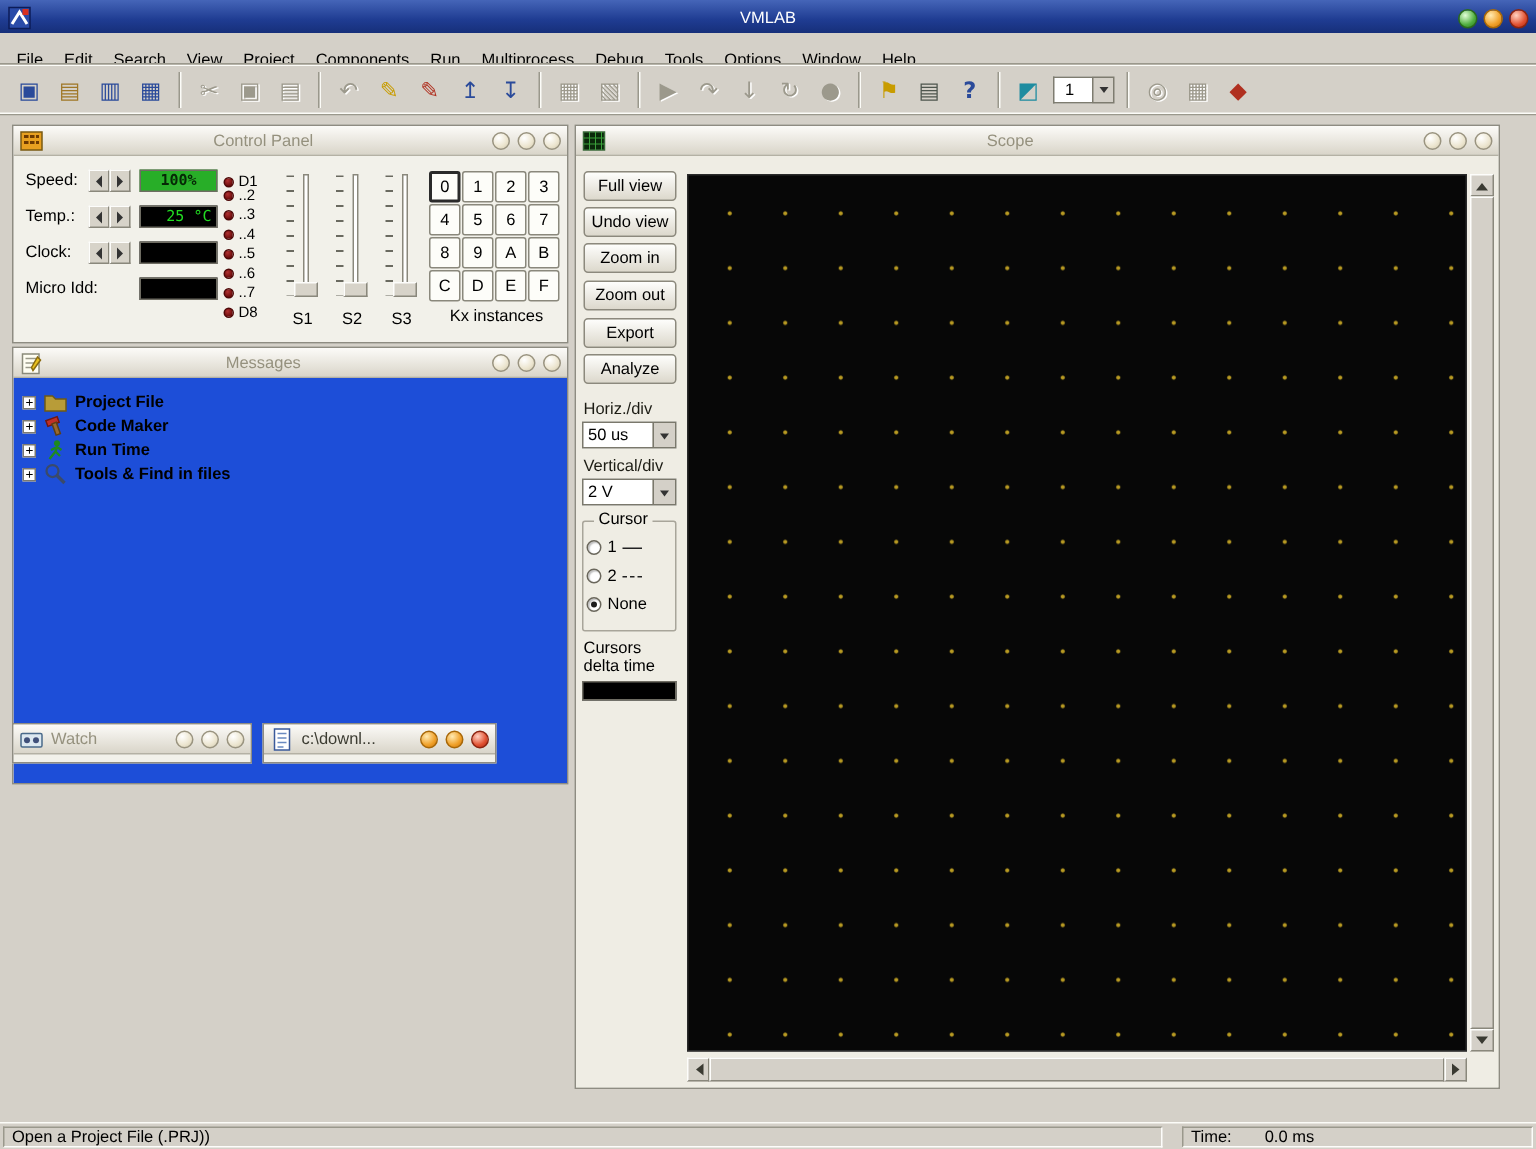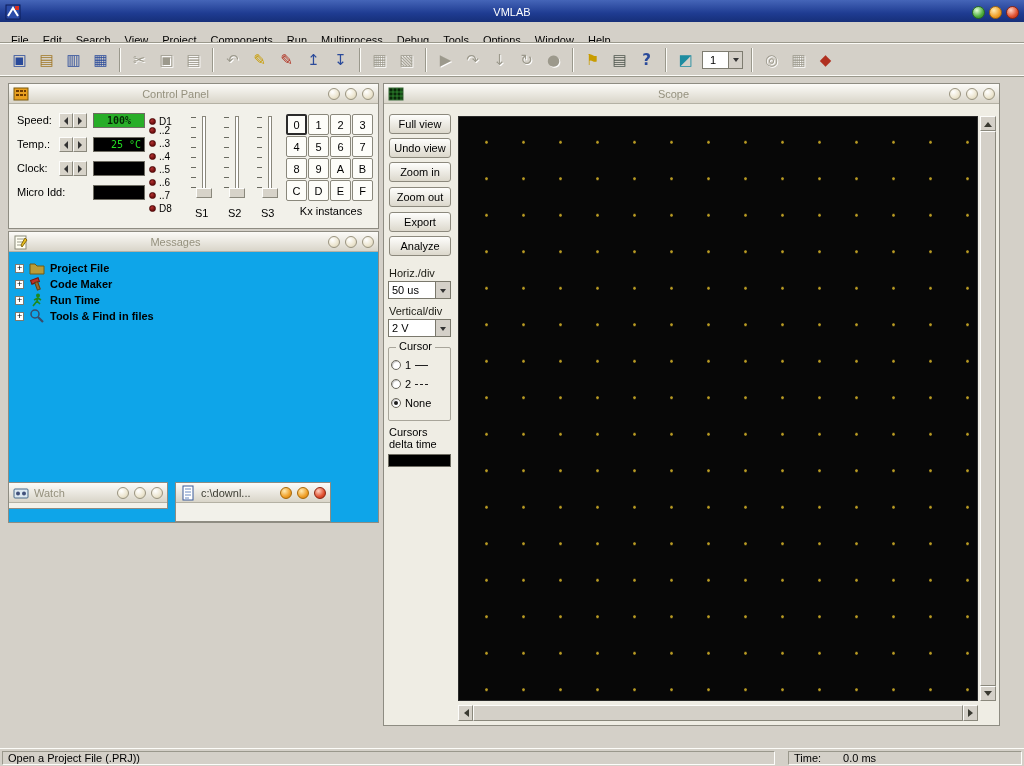--- a/index.html
+++ b/index.html
@@ -50,21 +50,21 @@
   
   .win { position:absolute; background:#f2f1ea; border:1px solid #8e8c82; overflow:hidden; }
   .win-title { height:20px; background:linear-gradient(180deg,#fcfbf8,#d9d5c9);
     border-bottom:1px solid #b4b1a4; display:flex; align-items:center; padding:0 4px; position:relative; }
   .wt-icon { width:16px; height:16px; flex:0 0 16px; }
   .wt-text { position:absolute; left:24px; right:60px; text-align:center; color:#95917e; white-space:nowrap; overflow:hidden; }
   .wt-text.left { position:static; margin-left:5px; text-align:left; flex:1; }
   .wt-text.dark { color:#3c3c32; }
   .wt-btns { margin-left:auto; display:flex; gap:5px; }
   .win-body { position:relative; height:calc(100% - 20px); }
-  .win-body.white { background:#0ea5e9; }
+  .win-body.white { background:#1d4ed8; }
 
   
   .cp-label { position:absolute; left:8px; }
   .spin2 { position:absolute; left:50px; display:flex; }
   .spin2 .sa { width:14px; height:15px; background:#d7d3c9; border:1px solid;
     border-color:#fdfdfb #8a887c #8a887c #fdfdfb; display:flex; align-items:center; justify-content:center; }
   .sa.l::before { content:""; border:4px solid transparent; border-right:4px solid #333; margin-left:-4px; }
   .sa.r::before { content:""; border:4px solid transparent; border-left:4px solid #333; margin-right:-4px; }
   .lcd { position:absolute; left:84px; width:52px; height:15px; background:#000;
     border:1px solid #6e6c62; color:#22dd22; font-family:"DejaVu Sans Mono", monospace;
@@ -413,21 +413,21 @@
       </span>
       <span class="wt-text left">Watch</span>
       <span class="wt-btns">
         <span class="circ pale"></span>
         <span class="circ pale"></span>
         <span class="circ pale"></span>
       </span>
     </div>
   </div>
 
-  <div class="win" style="left:175px; top:405px; width:156px; height:40px;">
+  <div class="win" style="left:175px; top:405px; width:156px; height:27px;">
     <div class="win-title">
       <span class="wt-icon">
         <svg width="16" height="16">
             <rect x="3" y="1" width="10" height="14" fill="#fff" stroke="#3a5a9a"></rect>
             <path d="M5 4h6M5 7h6M5 10h6M5 13h4" stroke="#6a8ac0"></path>
           </svg>
       </span>
       <span class="wt-text left dark">c:\downl...</span>
       <span class="wt-btns">
         <span class="circ orange"></span>

